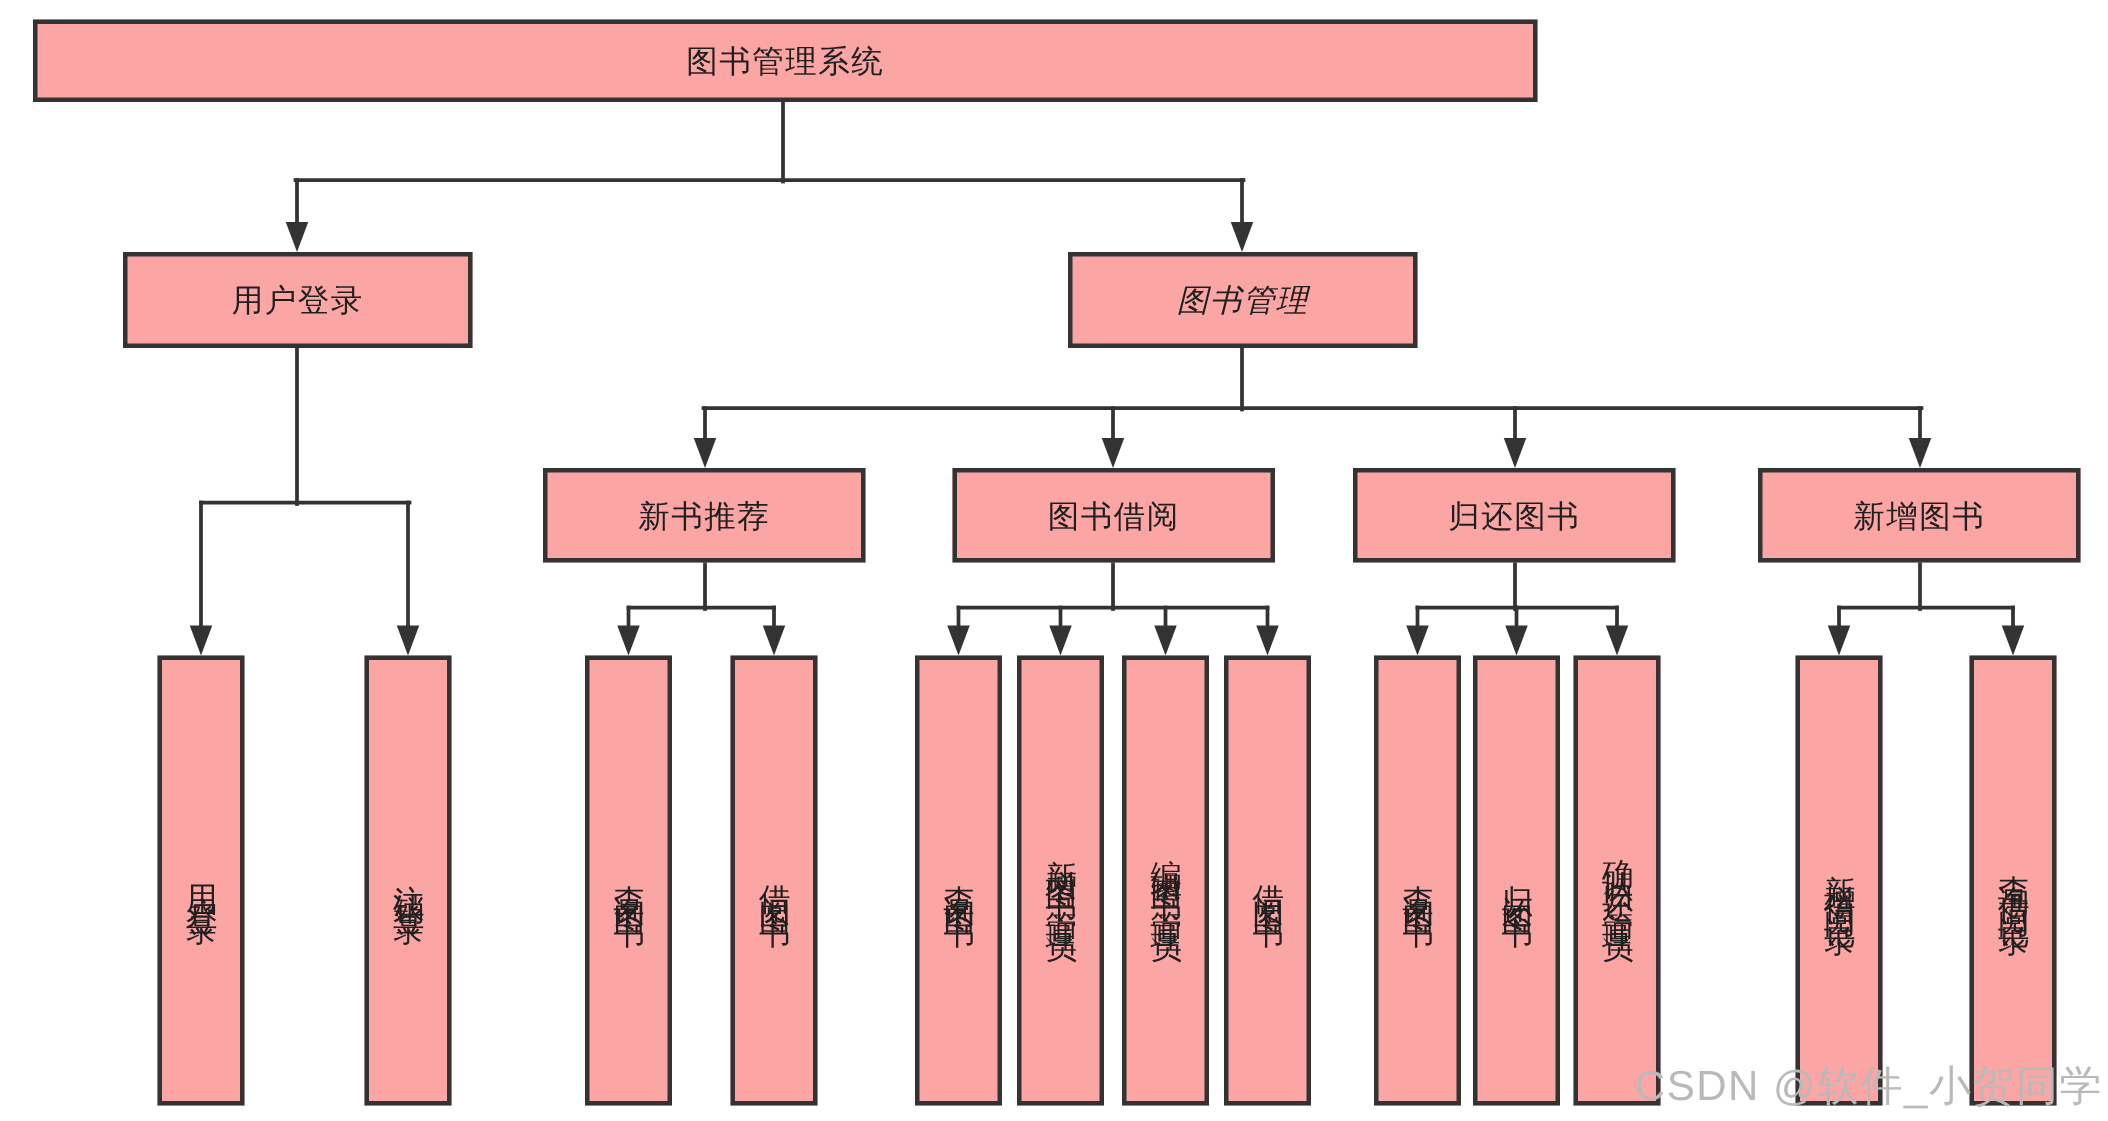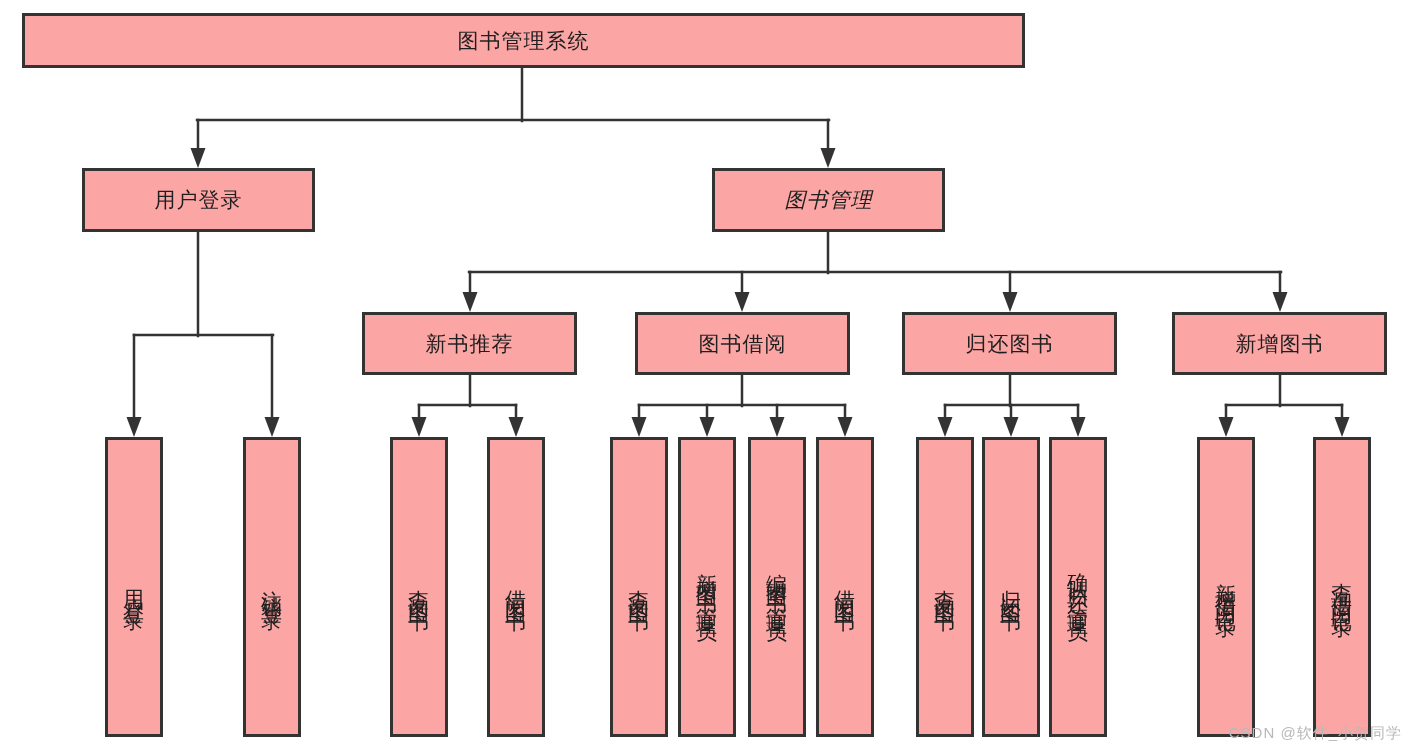--- a/index.html
+++ b/index.html
@@ -47,21 +47,21 @@
     letter-spacing: 7px;
     white-space: nowrap;
   }
   .lvl2 { top: 168px; width: 233px; height: 64px; }
   .lvl3 { top: 312px; width: 215px; height: 63px; }
   .leaf { top: 437px; width: 58px; height: 300px; }
   #watermark {
     position: absolute;
     right: 3px;
     bottom: 4px;
-    font-size: 15px;
+    font-size: 28px;
     color: #b9b9b9;
     letter-spacing: 1px;
     z-index: 3;
     white-space: nowrap;
     margin-left: 44px;
   }
 </style>
 </head>
 <body>
 

